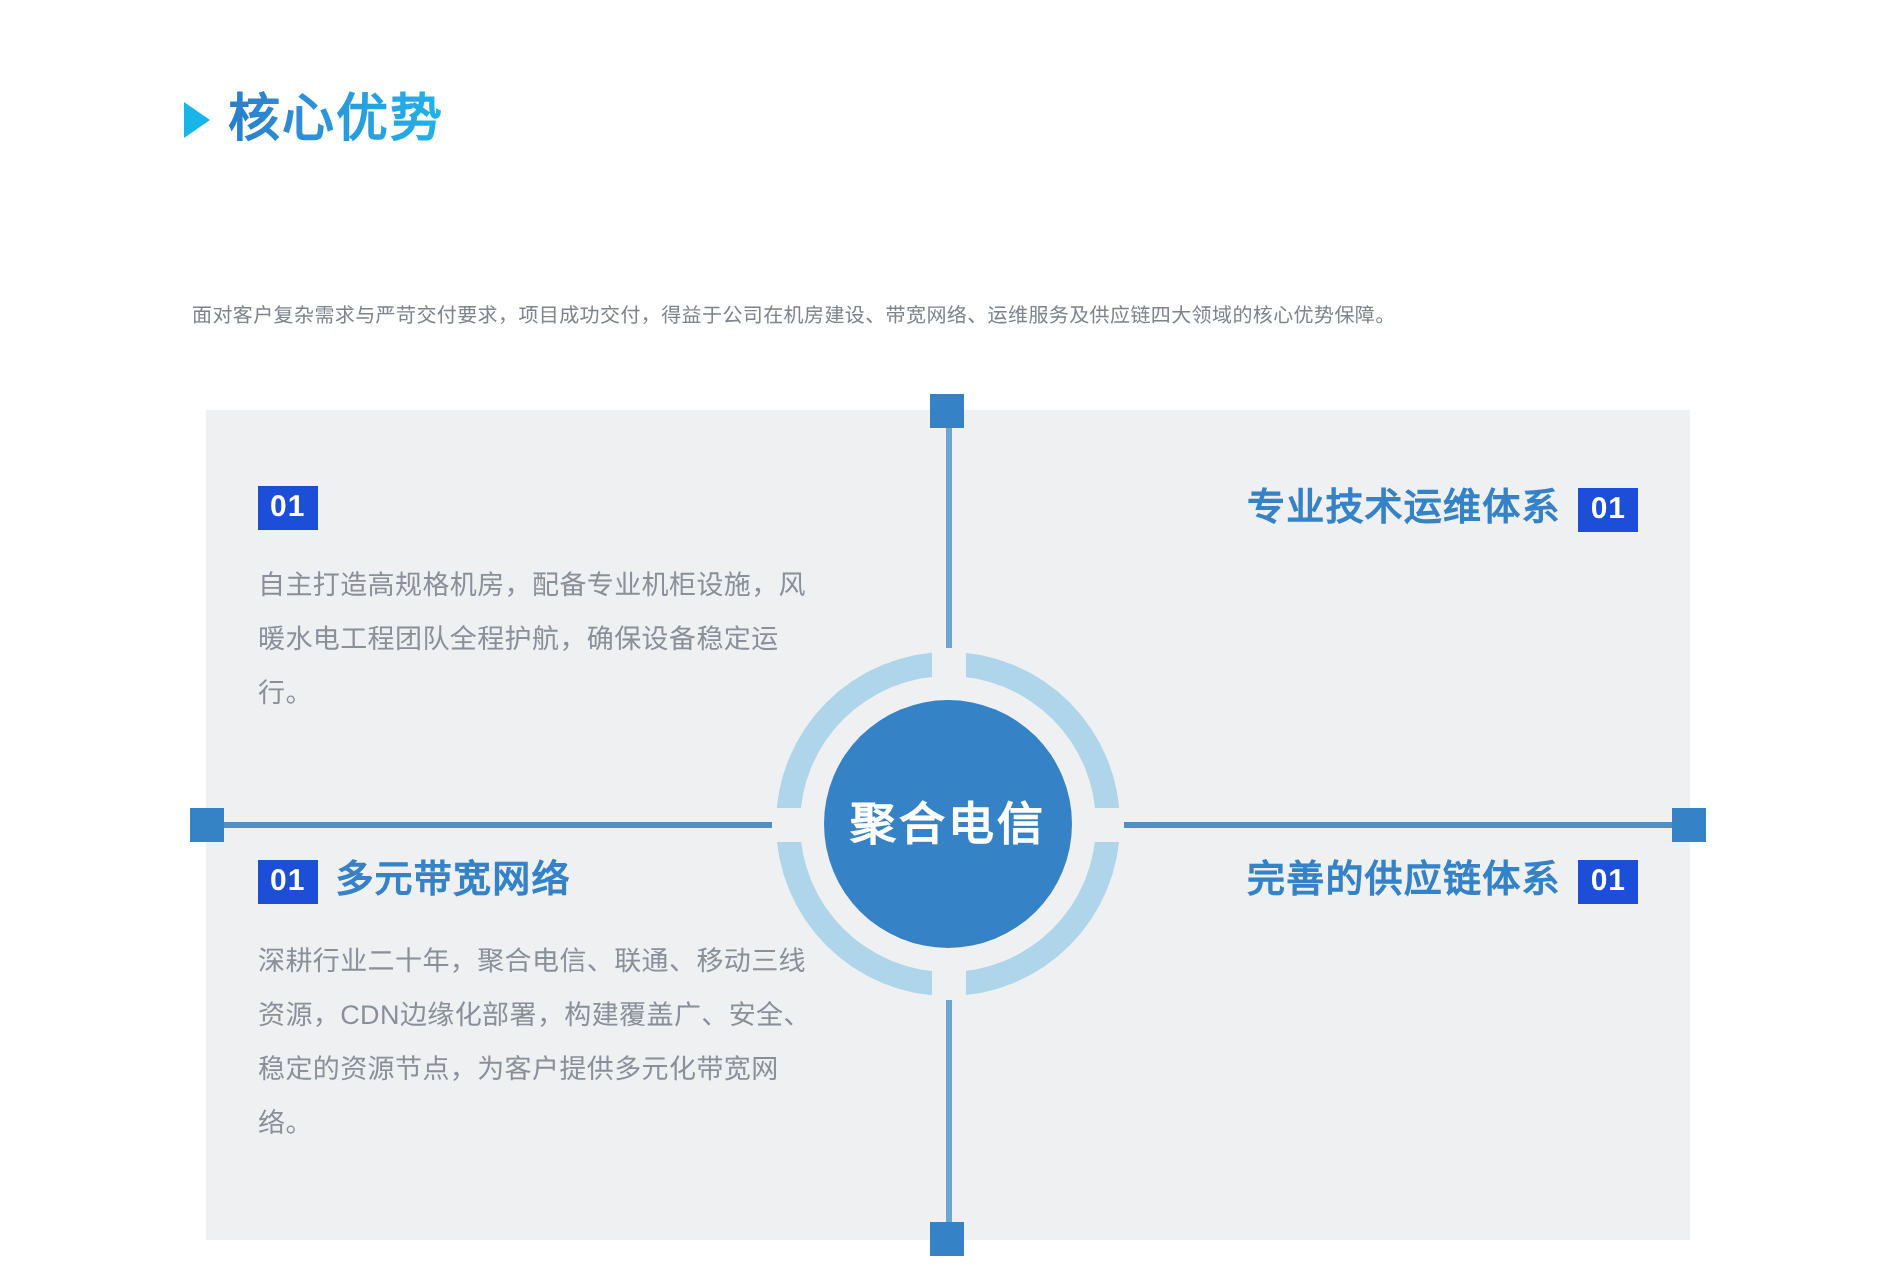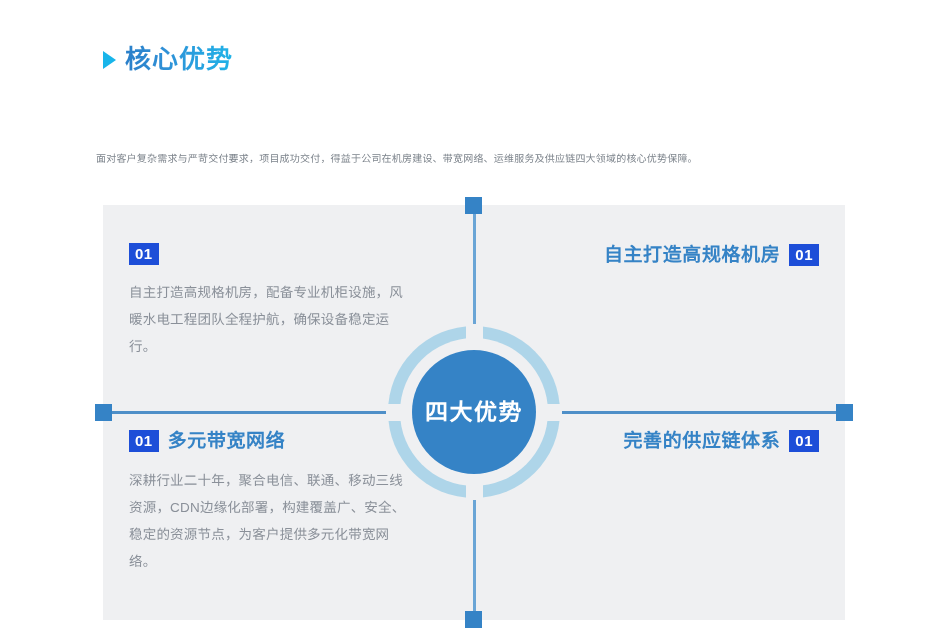--- a/index.html
+++ b/index.html
@@ -12,21 +12,21 @@
     height: 643px;
     background: #ffffff;
     font-family: "Liberation Sans", "DejaVu Sans", sans-serif;
     overflow: hidden;
     position: relative;
   }
 
   
   .section-head {
     position: absolute;
-    left: 103px;
+    left: 92px;
     top: 44px;
     display: flex;
     align-items: center;
     gap: 9px;
   }
   .head-arrow {
     width: 0;
     height: 0;
     border-left: 13px solid #18b5ea;
     border-top: 9px solid transparent;
@@ -218,34 +218,34 @@
   <div class="node node-bottom"></div>
 
   <div class="emblem">
     <div class="emblem-outer"></div>
     <div class="notch notch-l"></div>
     <div class="notch notch-r"></div>
     <div class="notch notch-t"></div>
     <div class="notch notch-b"></div>
     <div class="emblem-gap"></div>
     <div class="emblem-inner">
-      <span class="emblem-label">四大优势</span>
+      <span class="emblem-label">聚合电信</span>
     </div>
   </div>
 
   <div class="card card-tl">
     <div class="card-head">
       <span class="badge">01</span>
     </div>
     <div class="card-body">自主打造高规格机房，配备专业机柜设施，风暖水电工程团队全程护航，确保设备稳定运行。</div>
   </div>
 
   <div class="card card-tr">
     <div class="card-head">
-      <span class="card-title">自主打造高规格机房</span>
+      <span class="card-title">专业技术运维体系</span>
       <span class="badge">01</span>
     </div>
   </div>
 
   <div class="card card-bl">
     <div class="card-head">
       <span class="badge">01</span>
       <span class="card-title">多元带宽网络</span>
     </div>
     <div class="card-body">深耕行业二十年，聚合电信、联通、移动三线资源，CDN边缘化部署，构建覆盖广、安全、稳定的资源节点，为客户提供多元化带宽网络。</div>

